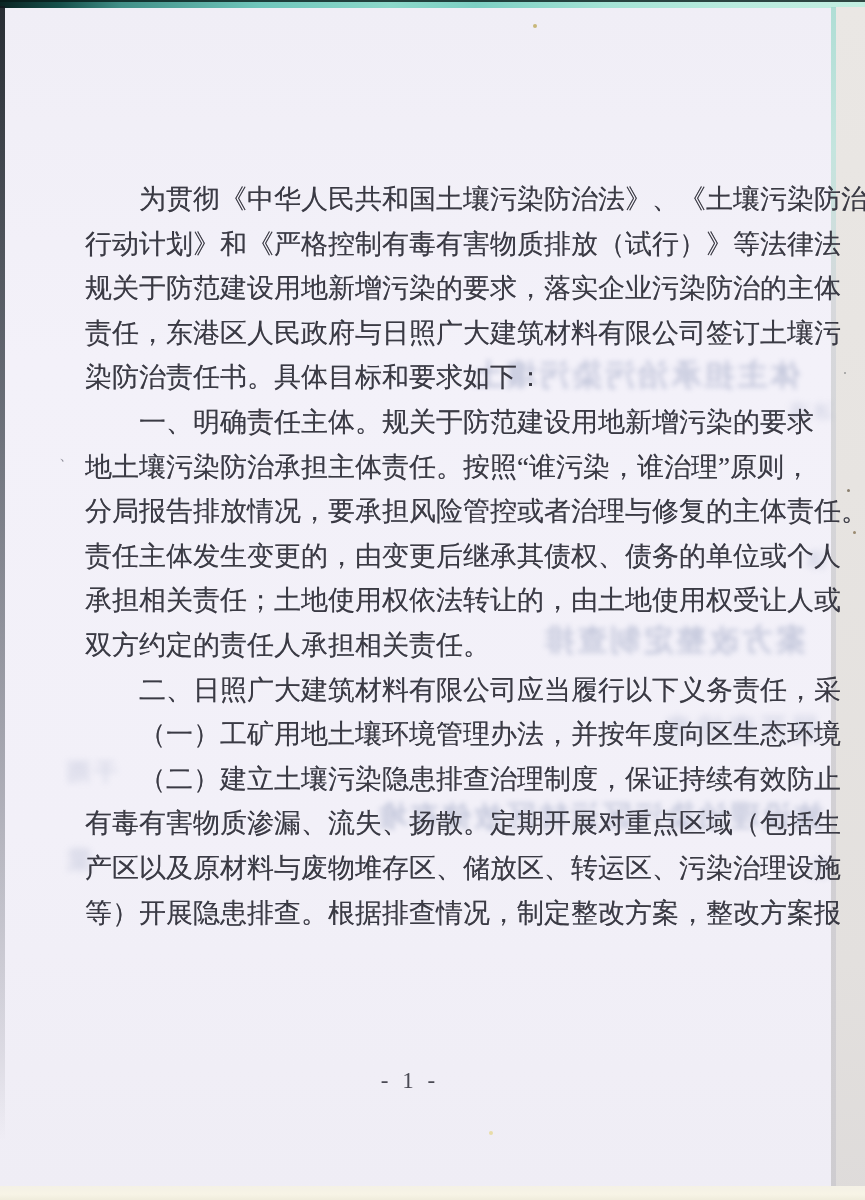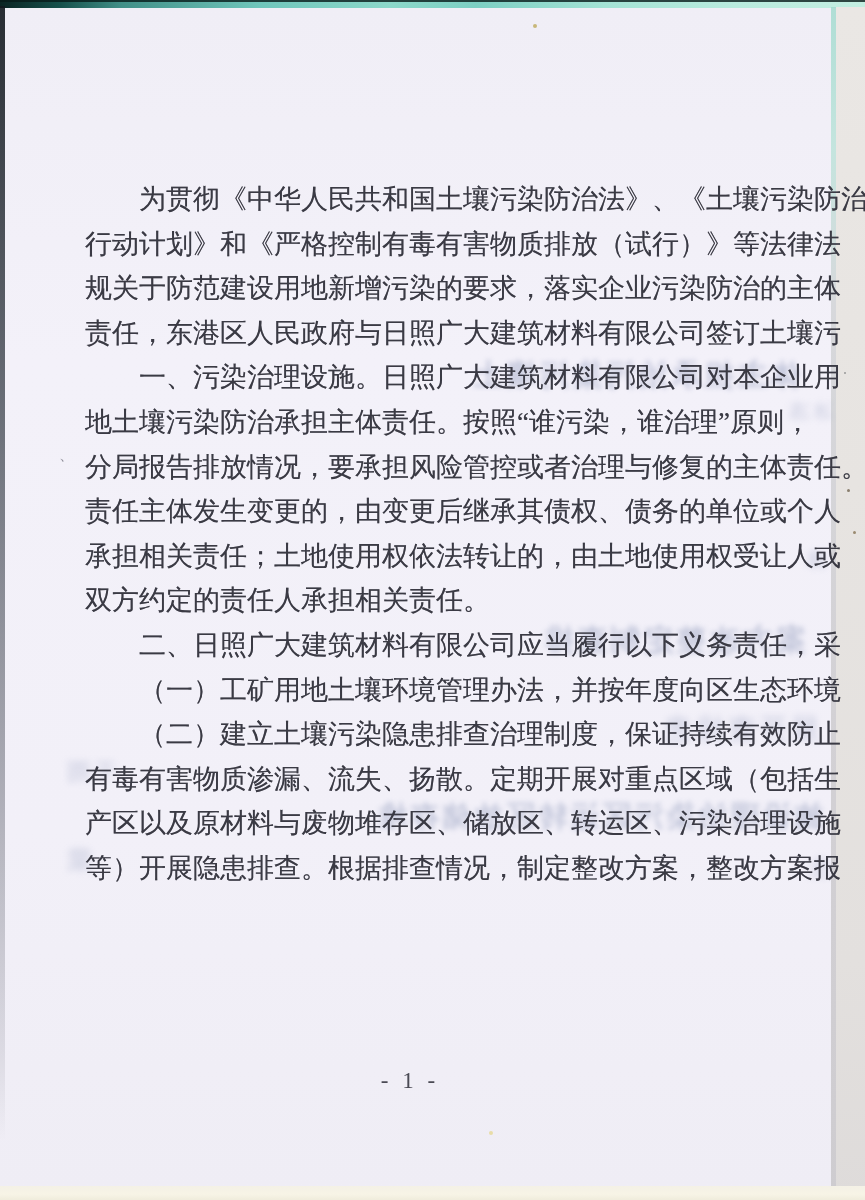--- a/index.html
+++ b/index.html
@@ -101,21 +101,22 @@
   <div class="speck" style="left:853px;top:531px;width:3px;height:3px;background:#9a8a70;"></div>
   <div class="speck" style="left:844px;top:372px;width:2px;height:2px;background:#999999;"></div>
   <div class="speck" style="left:489px;top:1131px;width:4px;height:4px;background:#e8dca8;"></div>
   <div class="speck" style="left:533px;top:24px;width:4px;height:4px;background:#c8b77a;"></div>
 
   <div class="text-block">
     <div class="ln ind">为贯彻《中华人民共和国土壤污染防治法》、《土壤污染防治</div>
     <div class="ln">行动计划》和《严格控制有毒有害物质排放（试行）》等法律法</div>
     <div class="ln">规关于防范建设用地新增污染的要求，落实企业污染防治的主体</div>
     <div class="ln">责任，东港区人民政府与日照广大建筑材料有限公司签订土壤污</div>
-    <div class="ln ind">一、污染治理设施。日照广大建筑材料有限公司对本企业用</div>
+    <div class="ln short">染防治责任书。具体目标和要求如下：</div>
+    <div class="ln ind">一、明确责任主体。规关于防范建设用地新增污染的要求</div>
     <div class="ln">地土壤污染防治承担主体责任。按照“谁污染，谁治理”原则，</div>
     <div class="ln">分局报告排放情况，要承担风险管控或者治理与修复的主体责任。</div>
     <div class="ln">责任主体发生变更的，由变更后继承其债权、债务的单位或个人</div>
     <div class="ln">承担相关责任；土地使用权依法转让的，由土地使用权受让人或</div>
     <div class="ln short">双方约定的责任人承担相关责任。</div>
     <div class="ln ind">二、日照广大建筑材料有限公司应当履行以下义务责任，采</div>
     <div class="ln ind">（一）工矿用地土壤环境管理办法，并按年度向区生态环境</div>
     <div class="ln ind">（二）建立土壤污染隐患排查治理制度，保证持续有效防止</div>
     <div class="ln">有毒有害物质渗漏、流失、扬散。定期开展对重点区域（包括生</div>
     <div class="ln">产区以及原材料与废物堆存区、储放区、转运区、污染治理设施</div>

